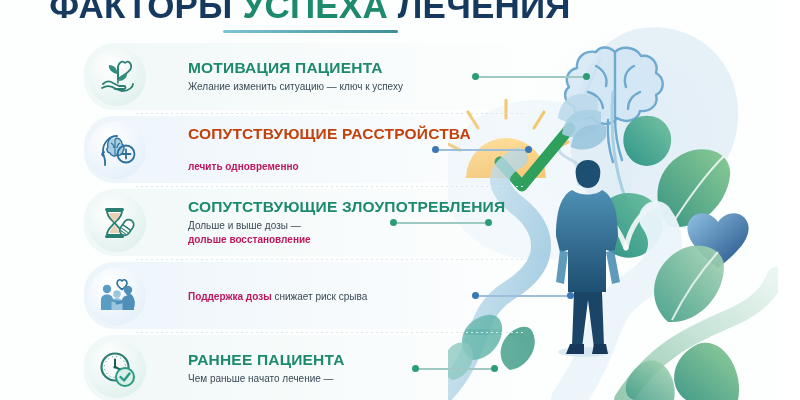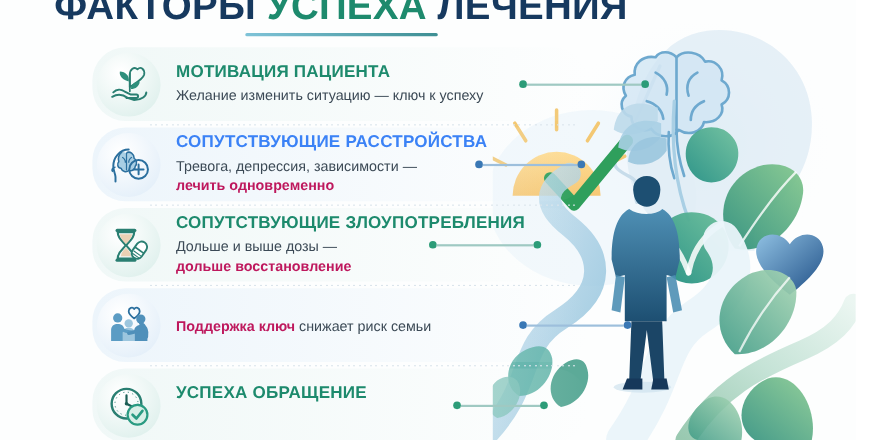--- a/index.html
+++ b/index.html
@@ -33,20 +33,21 @@
 
   
   #list {
     position:absolute; left:84px; top:40px; width:430px; z-index:5;
   }
   .row {
     position:relative;
     display:flex; align-items:center;
     height:73px;
     padding-left:4px;
+    gap:28px;
   }
   .row .panel {
     position:absolute; left:0; top:3px; right:-20px; bottom:3px;
     border-radius:30px;
     background:linear-gradient(90deg, rgba(238,247,246,0.85), rgba(252,254,254,0));
     z-index:0;
   }
   .row.blue .panel {
     background:linear-gradient(90deg, rgba(235,244,251,0.9), rgba(252,254,254,0));
   }
@@ -65,23 +66,23 @@
     background:radial-gradient(circle at 38% 32%, #ffffff 4%, #e3f2ef 72%, #d6ece7 100%);
   }
   .row.blue .icon-wrap {
     background:radial-gradient(circle at 38% 32%, #ffffff 4%, #e7f1fa 72%, #dceaf7 100%);
   }
   .text-wrap { position:relative; z-index:2; margin-left:14px; }
   .r-title {
     font-size:15.5px; font-weight:bold; letter-spacing:0.2px;
     color:#1d8a6d; line-height:1.15; white-space:nowrap;
   }
-  .row.blue .r-title { color:#3b82f6; }
+  .row.blue .r-title { color:#c2410c; }
   .r-sub {
-    font-size:13px; color:#3c4a56; line-height:1.38; margin-top:3px;
+    font-size:10px; color:#3c4a56; line-height:1.38; margin-top:3px;
     white-space:nowrap;
   }
   .r-sub .b { font-weight:bold; color:#be185d; }
 
   
   .connector {
     position:absolute; z-index:3;
     display:flex; align-items:center;
   }
   .connector .dot {
@@ -294,21 +295,21 @@
           <path d="M14 8 C11 10 10 14 11 17 C9 19 10 23 13 23 C14 26 18 27 20 25
                    C23 26 26 24 26 21 C28 19 27 15 25 14 C25 10 21 7 18 9" fill="#a9cfe4" stroke="#2b6f9e" stroke-width="1.4" stroke-linejoin="round"></path>
           <path d="M18 9 L18 25 M14 13 C16 14 17 16 17 18 M23 13 C21 14 20 16 20 18" fill="none" stroke="#2b6f9e" stroke-width="1.1"></path>
           <circle cx="29" cy="24" r="8.5" fill="none" stroke="#2b6f9e" stroke-width="1.8"></circle>
           <path d="M29 19.5 L29 28.5 M24.5 24 L33.5 24" stroke="#2b6f9e" stroke-width="1.8" stroke-linecap="round"></path>
         </svg>
       </div>
       <div class="text-wrap">
         <div class="r-title">СОПУТСТВУЮЩИЕ РАССТРОЙСТВА</div>
         <div class="r-sub">
-          <span>Тревога, депрессия, зависимости —</span><br>
+          <br>
           <span class="b">лечить одновременно</span>
         </div>
       </div>
       <div class="connector blue" style="left:348px; top:33px; width:100px;">
         <span class="dot"></span>
         <span class="bar"></span>
         <span class="dot"></span>
       </div>
     </div>
 
@@ -355,21 +356,21 @@
           <circle cx="31" cy="14" r="4.2" fill="#4f90ba"></circle>
           <path d="M25 34 L25 25 C25 21 28 19.5 31 19.5 C34 19.5 37 21 37 25 L37 34 Z" fill="#4f90ba"></path>
           <path d="M31 18 C35 20 37 25 36 30" fill="none" stroke="#4f90ba" stroke-width="3.4" stroke-linecap="round"></path>
           <circle cx="20" cy="18" r="3.8" fill="#9cc6de"></circle>
           <path d="M14.5 34 L14.5 27 C14.5 23.5 17 22 20 22 C23 22 25.5 23.5 25.5 27 L25.5 34 Z" fill="#9cc6de"></path>
           <path d="M10 22 C14 24 18 26 24 26" fill="none" stroke="#5b9cc4" stroke-width="3" stroke-linecap="round"></path>
           <path d="M31 23 C27 25 24 26.5 20 27" fill="none" stroke="#4f90ba" stroke-width="3" stroke-linecap="round"></path>
         </svg>
       </div>
       <div class="text-wrap">
-        <div class="r-sub"><span class="b">Поддержка ключ</span><span> снижает риск семьи</span></div>
+        <div class="r-sub"><span class="b">Поддержка дозы</span><span> снижает риск срыва</span></div>
       </div>
       <div class="connector blue" style="left:388px; top:33px; width:102px;">
         <span class="dot"></span>
         <span class="bar"></span>
         <span class="dot"></span>
       </div>
     </div>
 
     <div class="row">
       <div class="panel"></div>
@@ -378,23 +379,23 @@
         <svg width="40" height="40" viewBox="0 0 40 40">
           <circle cx="18" cy="18" r="13.5" fill="none" stroke="#2a7f72" stroke-width="2.2"></circle>
           <circle cx="18" cy="18" r="10.5" fill="none" stroke="#2a7f72" stroke-width="0.9" stroke-dasharray="1 3.2"></circle>
           <path d="M18 10.5 L18 18 L24 21" fill="none" stroke="#1b5e55" stroke-width="2" stroke-linecap="round"></path>
           <circle cx="18" cy="18" r="1.6" fill="#1b5e55"></circle>
           <circle cx="28" cy="28" r="9" fill="#d9efe7" stroke="#2a9b82" stroke-width="2"></circle>
           <path d="M23.5 28 L27 31.5 L32.5 24.5" fill="none" stroke="#2a9b82" stroke-width="2.4" stroke-linecap="round" stroke-linejoin="round"></path>
         </svg>
       </div>
       <div class="text-wrap">
-        <div class="r-title">УСПЕХА ОБРАЩЕНИЕ</div>
+        <div class="r-title">РАННЕЕ ПАЦИЕНТА</div>
         <div class="r-sub">
-          <br>
+          <span>Чем раньше начато лечение —</span><br>
         </div>
       </div>
       <div class="connector" style="left:328px; top:33px; width:86px;">
         <span class="dot"></span>
         <span class="bar"></span>
         <span class="dot"></span>
       </div>
     </div>
 
   </div>

